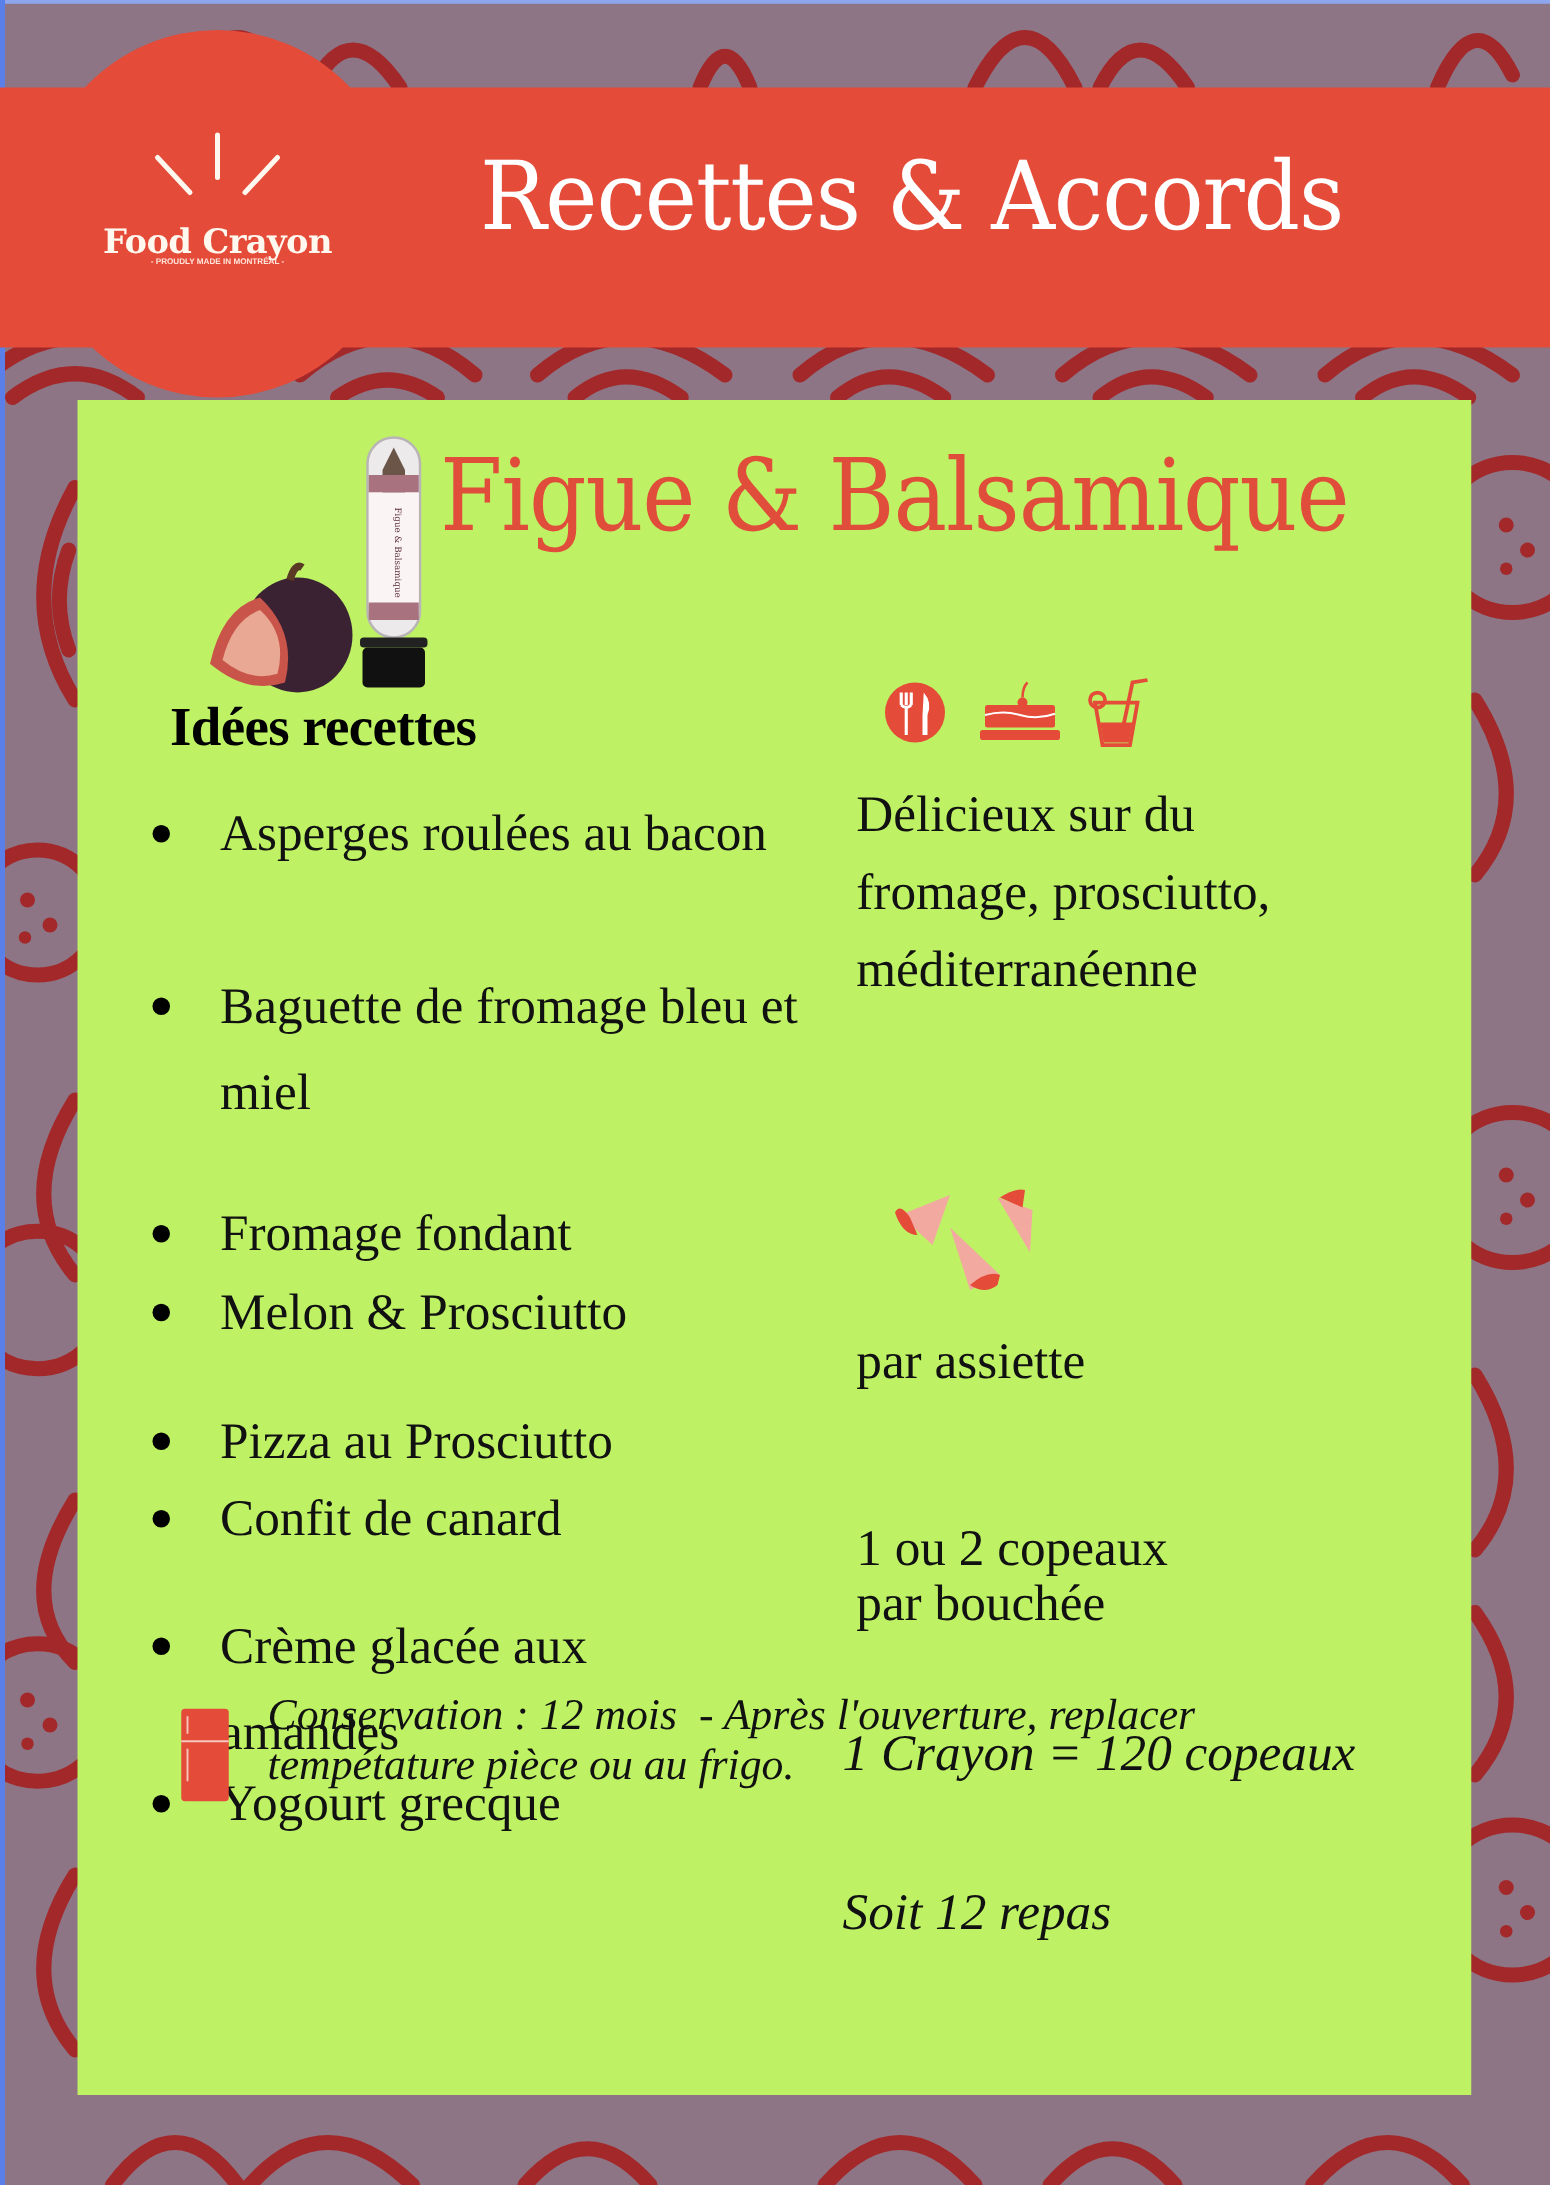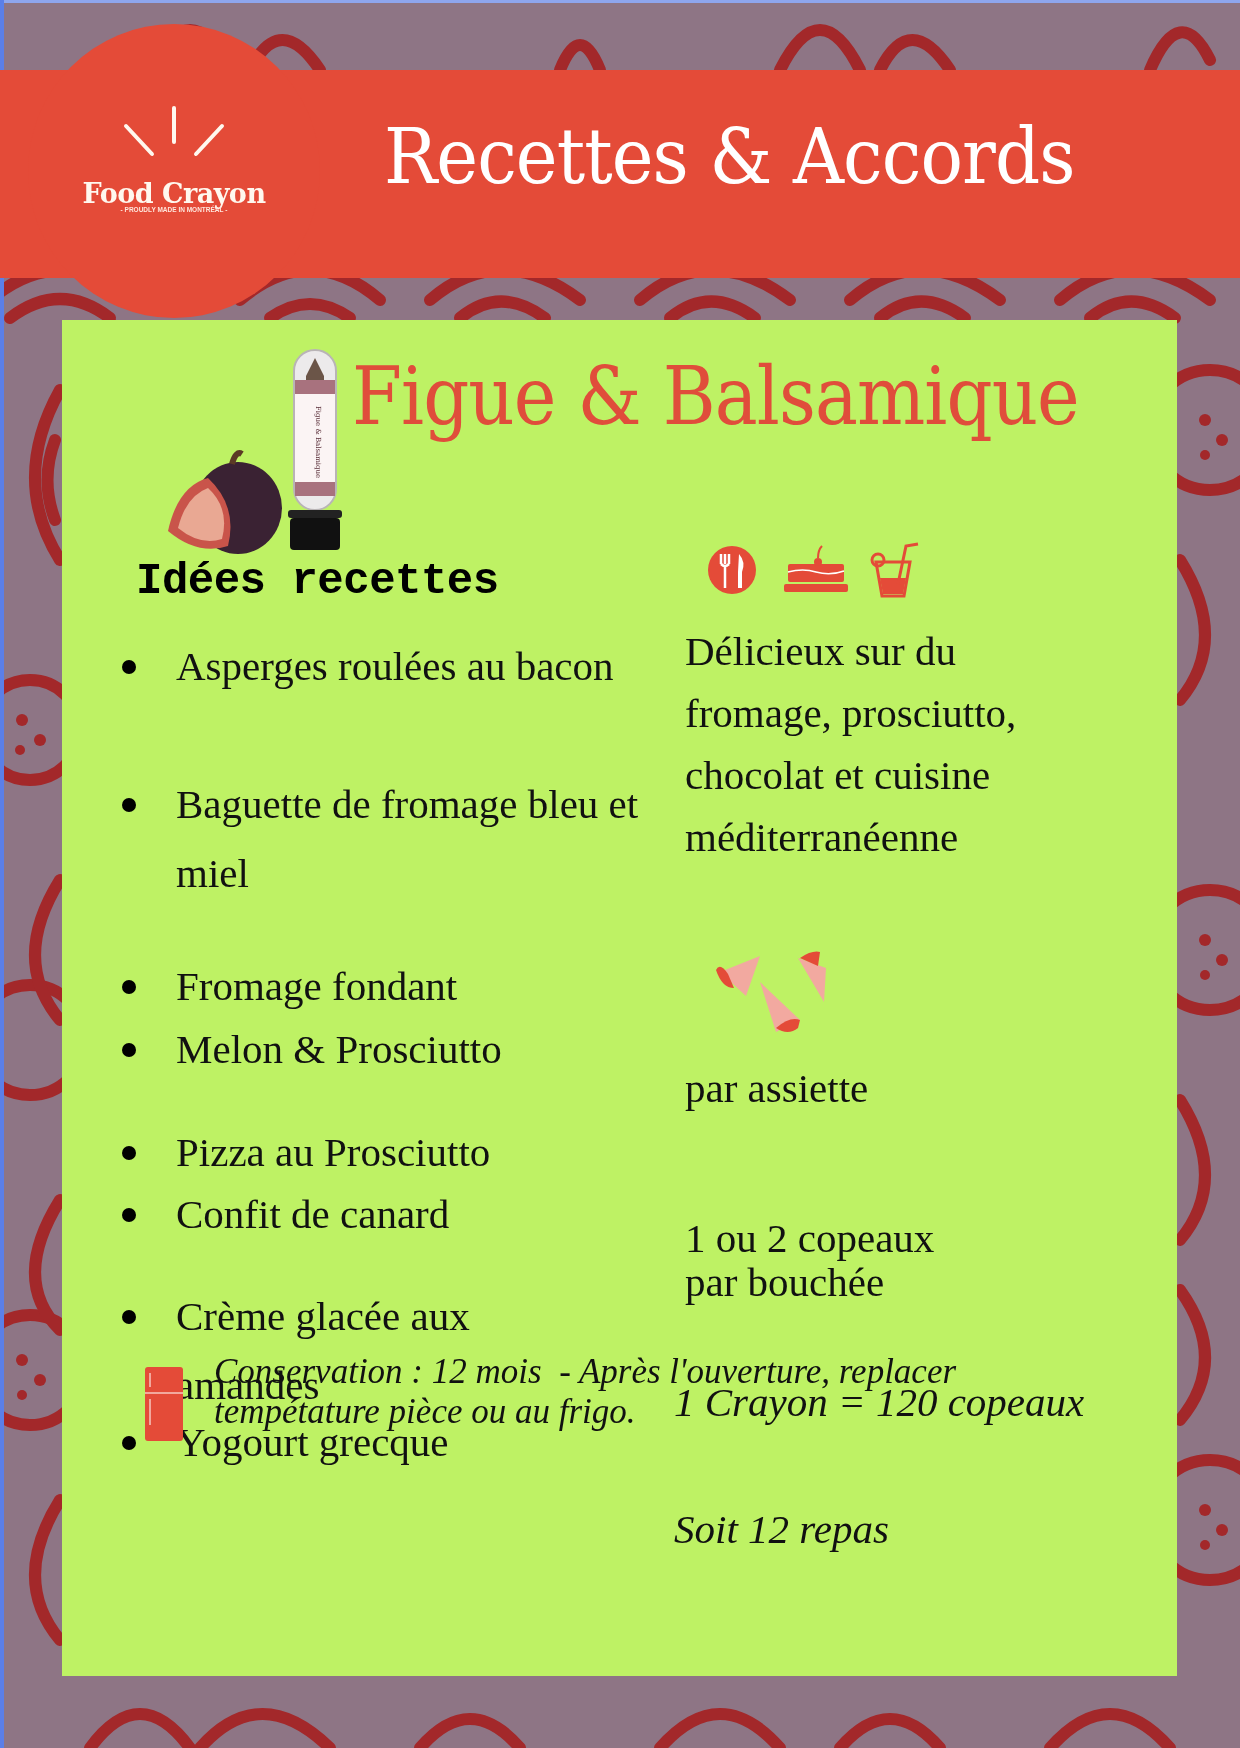--- a/index.html
+++ b/index.html
@@ -37,21 +37,21 @@
     position: absolute; left: 62px; top: 320px; width: 1115px; height: 1356px; background: #bef264;
   }
   .product { position: absolute; left: 76px; top: 26px; width: 230px; height: 218px; }
   .product-title {
     position: absolute; left: 290px; top: 30px; color: #e04d3b;
     font-family: "DejaVu Serif", serif; font-size: 80px; letter-spacing: -1px; white-space: nowrap;
     transform: scaleX(0.9); transform-origin: left top;
   }
   .idees-heading {
     position: absolute; left: 74px; top: 236px; color: #000;
-    font-family: Liberation Mono, monospace; font-weight: bold; font-size: 44px; letter-spacing: -0.5px;
+    font-family: Liberation Serif, serif; font-weight: bold; font-size: 44px; letter-spacing: -0.5px;
   }
   .recipe-list { position: absolute; left: 44px; top: 0; width: 560px; }
   .recipe-item { position: absolute; left: 0; width: 560px; font-size: 41px; line-height: 69px; color: #111; }
   .recipe-item .bullet {
     position: absolute; left: 16px; top: 28px; width: 14px; height: 14px; border-radius: 50%; background: #000;
   }
   .recipe-item .txt { position: absolute; left: 70px; width: 480px; }
   .usage-icons { position: absolute; left: 646px; top: 214px; width: 220px; height: 66px; }
   .pairing {
     position: absolute; left: 623px; top: 300px; width: 460px; font-size: 41px; line-height: 62px; color: #111;
@@ -238,21 +238,20 @@
       <path d="M168 28 L174 62 L196 62 L202 28 Z" fill="none" stroke="#e44b38" stroke-width="3"></path>
       <path d="M172 44 L175 60 L195 60 L198 44 Z" fill="#e44b38"></path>
       <circle cx="170" cy="26" r="6" fill="none" stroke="#e44b38" stroke-width="3"></circle>
       <path d="M190 50 L198 12 L210 10" stroke="#e44b38" stroke-width="3" fill="none"></path>
     </g>
   </svg>
 
   <div class="pairing">
     <div>Délicieux sur du</div>
     <div>fromage, prosciutto,</div>
-    <div>chocolat et cuisine</div>
     <div>méditerranéenne</div>
   </div>
 
   <svg class="shavings" viewBox="0 0 144 100">
     <path d="M20 40 L60 24 L46 64 Z" fill="#f2a9a0"></path>
     <path d="M16 38 Q20 30 28 42 L34 56 Q22 56 16 38 Z" fill="#e44b38"></path>
     <path d="M60 50 L76 100 L100 88 Z" fill="#f2a9a0"></path>
     <path d="M76 96 Q90 84 100 88 L98 96 Q88 104 76 96 Z" fill="#e44b38"></path>
     <path d="M98 26 L126 36 L124 70 Z" fill="#f2a9a0"></path>
     <path d="M100 26 Q112 18 120 20 L118 34 Z" fill="#e44b38"></path>

